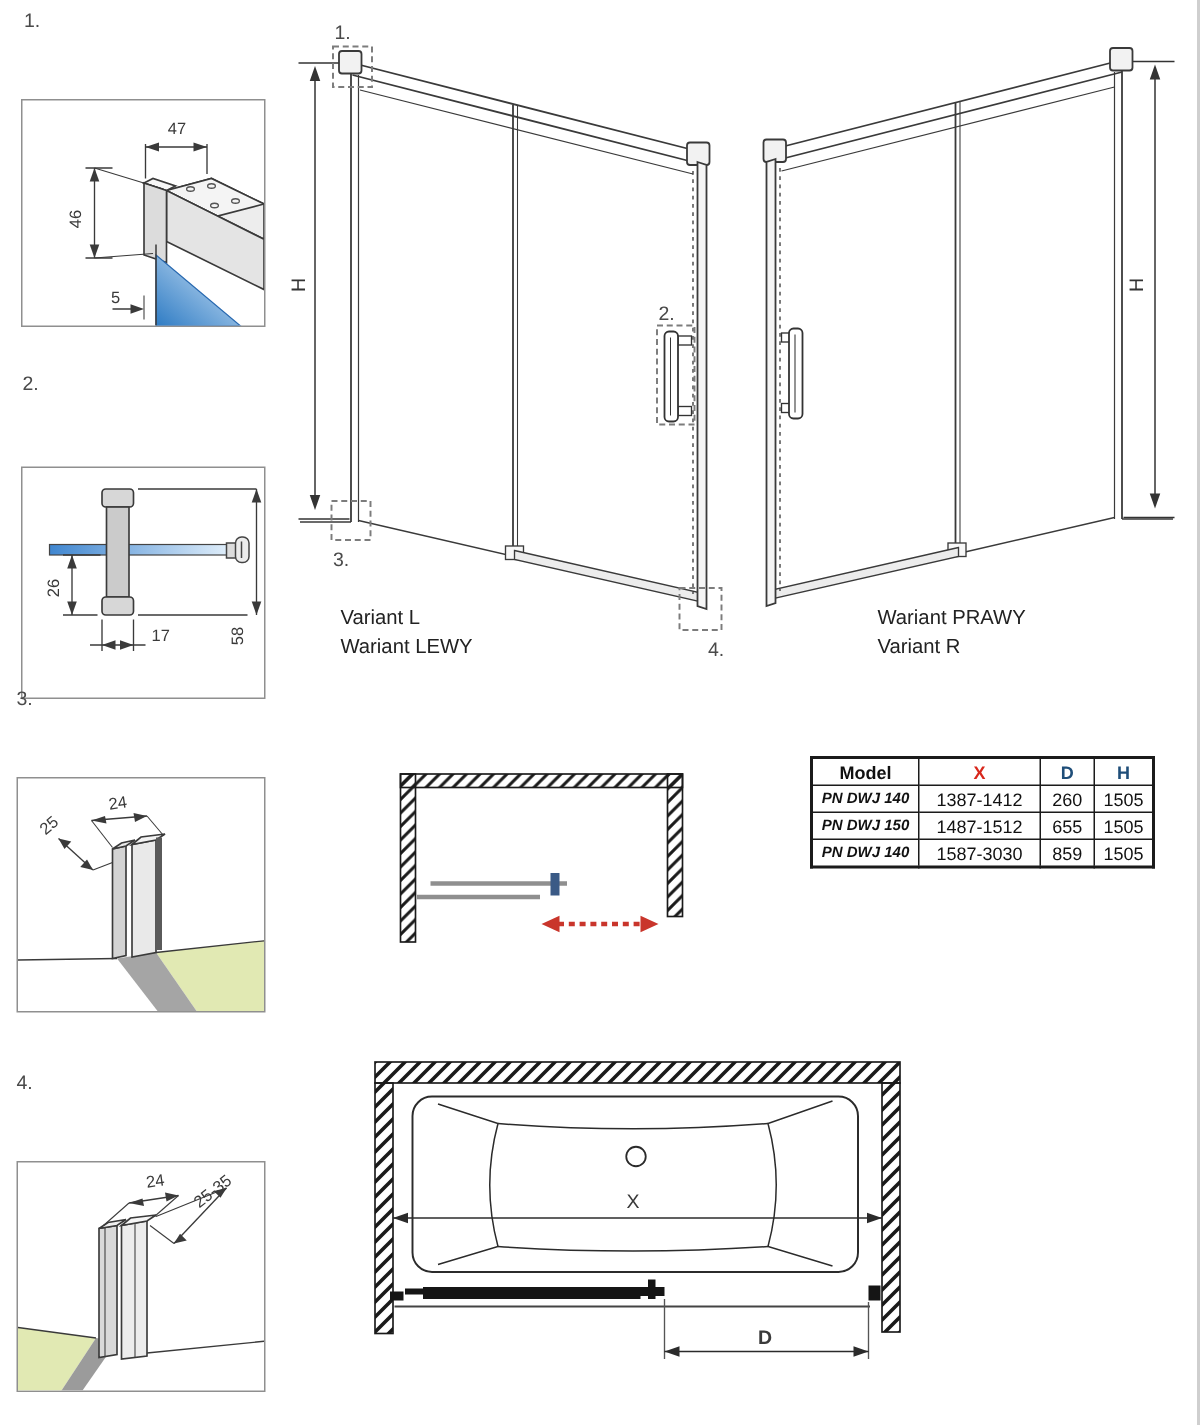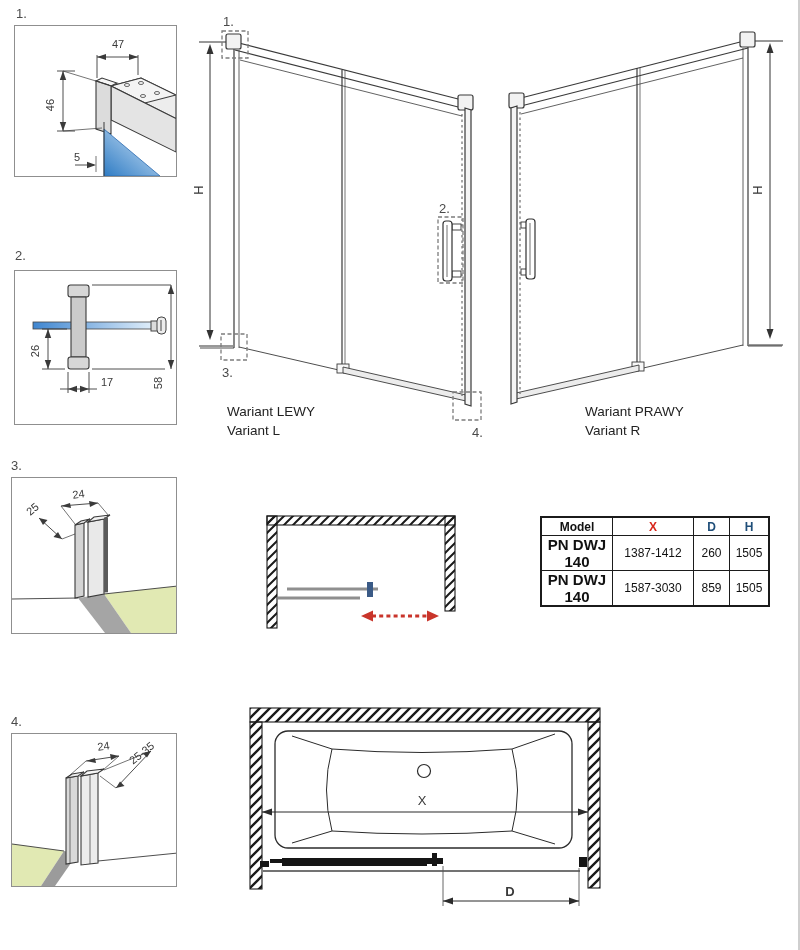--- a/index.html
+++ b/index.html
@@ -1,35 +1,35 @@
 <!DOCTYPE html>
 <html><head>
 <meta charset="utf-8">
 <style>
   html,body{margin:0;padding:0;background:#fff;}
   .page{position:relative;width:800px;height:950px;background:#fff;overflow:hidden;
         font-family:"Liberation Sans",sans-serif;border-right:2px solid #cfcfcf;box-sizing:border-box;}
   .lbl{position:absolute;color:#4a4a4a;font-size:13px;}
-  .detail-box{position:absolute;border:1px solid #8f8f8f;background:#fff;}
+  .detail-box{position:absolute;border:1px solid #8f8f8f;background:#fff;margin-top:41px;}
   .detail-box svg{display:block;}
   svg text{font-family:"Liberation Sans",sans-serif;fill:#3a3a3a;}
   .dim{font-size:11px;}
   .hlab{font-size:13px;fill:#333;}
   .callout-num{font-size:13px;fill:#4a4a4a;}
   .variant-label{position:absolute;font-size:13.5px;line-height:18.5px;color:#222;}
   .variant-label.right{text-align:left;}
   
-  .size-table{position:absolute;left:540px;top:516px;border-collapse:collapse;
+  .size-table{position:absolute;left:540px;top:504px;border-collapse:collapse;
               border:2px solid #1b1b1b;table-layout:fixed;}
   .size-table th,.size-table td{border:1px solid #1b1b1b;text-align:center;
               padding:0 2px;height:17px;font-size:12px;color:#111;}
   .size-table th{font-weight:bold;font-size:12px;}
   .size-table th.x-h{color:#d8271c;}
   .size-table th.d-h,.size-table th.h-h{color:#1f4e79;}
-  .size-table td.model{font-weight:bold;font-size:15px;}
+  .size-table td.model{font-weight:bold;font-style:italic;font-size:10px;}
   .w-model{width:66px;} .w-x{width:76px;} .w-d{width:31px;} .w-h{width:34px;}
 </style>
 </head>
 <body>
 
 <div class="page">
 
   <div class="lbl" style="left:16px;top:6px;">1.</div>
   <div class="detail-box" style="left:14px;top:25px;width:161px;height:150px;">
     <svg width="161" height="150" viewBox="0 0 161 150">
@@ -295,22 +295,22 @@
       <g stroke="#333" stroke-width="1.2">
         <rect x="331" y="222" width="9" height="6" fill="#fff" stroke-width="0.9"></rect>
         <rect x="331" y="269" width="9" height="6" fill="#fff" stroke-width="0.9"></rect>
         <rect x="336" y="219" width="9" height="60" rx="3" fill="#fff"></rect>
         <line x1="340" y1="223" x2="340" y2="275" stroke-width="0.7"></line>
       </g>
     </g>
   </svg>
 
   <div class="variant-label" style="left:227px;top:403px;width:170px;">
+    <div>Variant L</div>
     <div>Wariant LEWY</div>
-    <div>Variant L</div>
   </div>
   <div class="variant-label right" style="left:585px;top:403px;width:160px;">
     <div>Wariant PRAWY</div>
     <div>Variant R</div>
   </div>
 
   <svg style="position:absolute;left:250px;top:505px;" width="215" height="135" viewBox="0 0 215 135">
     <defs>
       <pattern id="hch" width="9" height="9" patternUnits="userSpaceOnUse">
         <path d="M-1,10 L10,-1 M-1,1 L1,-1 M8,10 L10,8" stroke="#1a1a1a" stroke-width="2"></path>
@@ -341,20 +341,26 @@
       </tr>
     </thead>
     <tbody>
       <tr>
         <td class="model">PN DWJ 140</td>
         <td>1387-1412</td>
         <td>260</td>
         <td>1505</td>
       </tr>
       <tr>
+        <td class="model">PN DWJ 150</td>
+        <td>1487-1512</td>
+        <td>655</td>
+        <td>1505</td>
+      </tr>
+      <tr>
         <td class="model">PN DWJ 140</td>
         <td>1587-3030</td>
         <td>859</td>
         <td>1505</td>
       </tr>
     </tbody>
   </table>
 
   <svg style="position:absolute;left:248px;top:700px;" width="360" height="215" viewBox="0 0 360 215">
     <defs>

